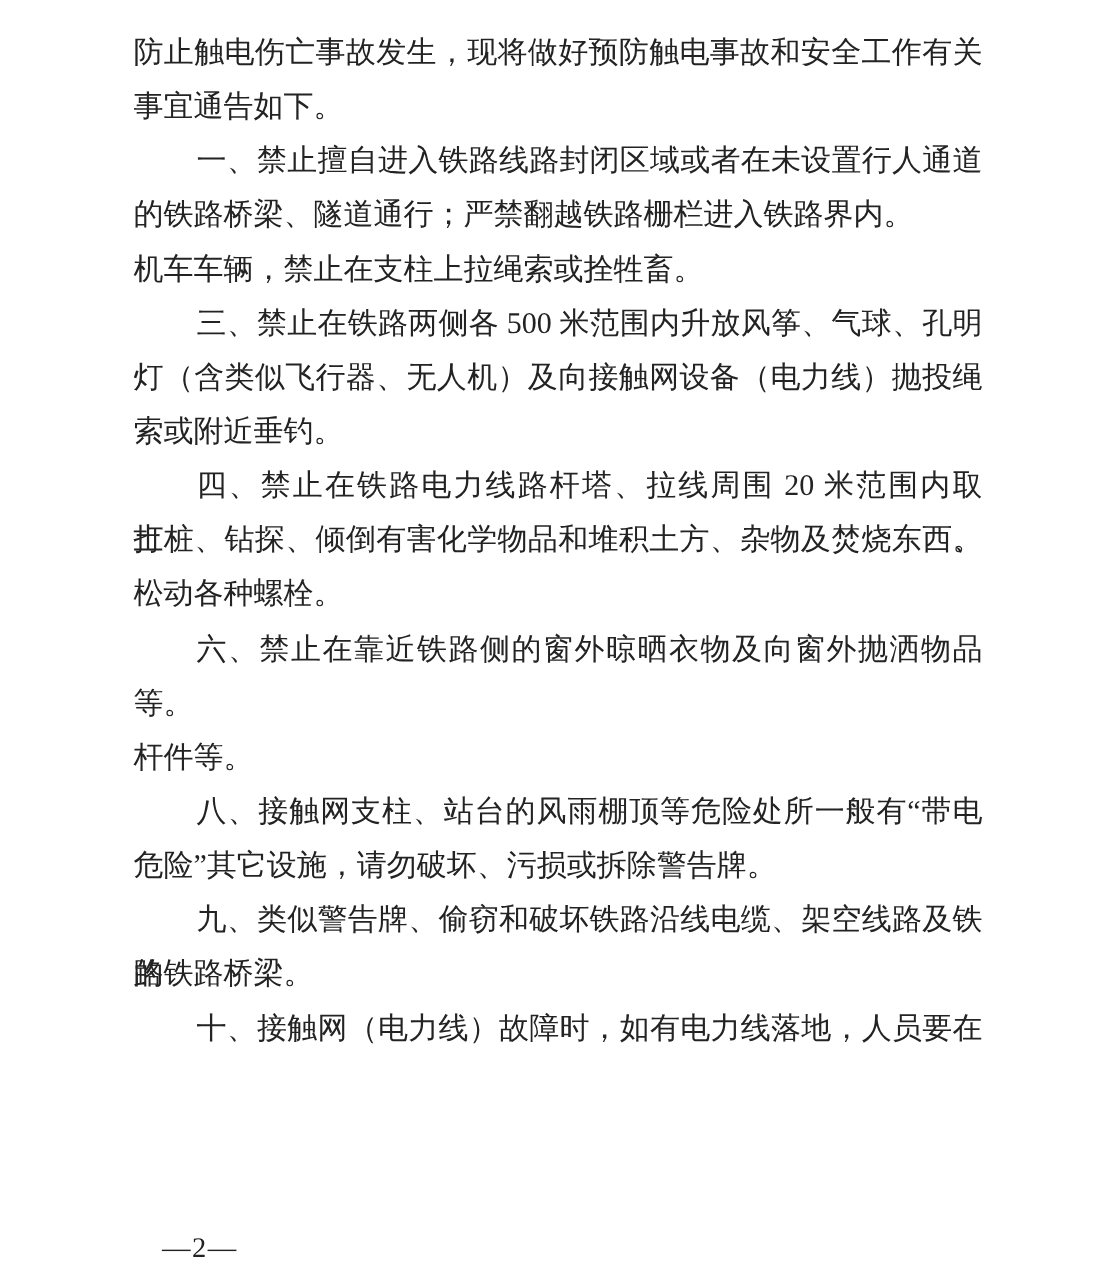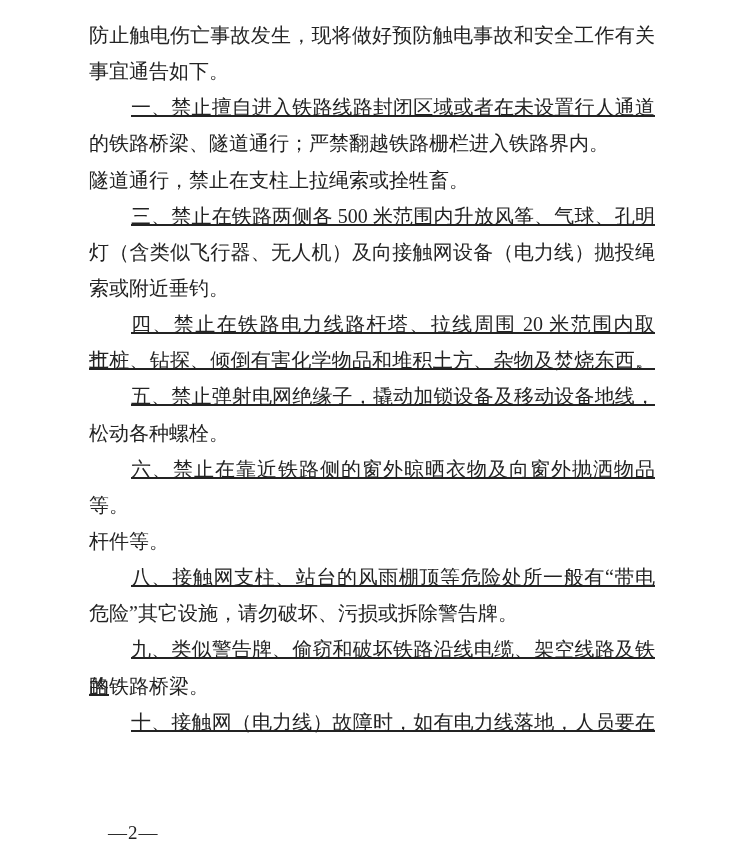--- a/index.html
+++ b/index.html
@@ -23,21 +23,20 @@
     font-size: 20px;
     color: #232323;
   }
   .line {
     height: 36.15px;
     line-height: 36.15px;
     white-space: nowrap;
   }
   .line.indent {
     text-indent: 42px;
-    text-decoration: underline;
   }
   .line.justify {
     white-space: normal;
     text-align: justify;
     text-align-last: justify;
   }
   .page-number {
     position: absolute;
     left: 108px;
     top: 820px;
@@ -50,27 +49,26 @@
 </head>
 <body>
 
 <div class="page">
   <div class="text-block">
 
   <div class="line justify">防止触电伤亡事故发生，现将做好预防触电事故和安全工作有关</div>
       <div class="line">事宜通告如下。</div>
       <div class="line indent justify">一、禁止擅自进入铁路线路封闭区域或者在未设置行人通道</div>
       <div class="line">的铁路桥梁、隧道通行；严禁翻越铁路栅栏进入铁路界内。</div>
-      <div class="line">隧道通行，禁止在支柱上拉绳索或拴牲畜。</div>
+      <div class="line">机车车辆，禁止在支柱上拉绳索或拴牲畜。</div>
       <div class="line indent justify">三、禁止在铁路两侧各 500 米范围内升放风筝、气球、孔明</div>
       <div class="line justify">灯（含类似飞行器、无人机）及向接触网设备（电力线）抛投绳</div>
       <div class="line">索或附近垂钓。</div>
       <div class="line indent justify">四、禁止在铁路电力线路杆塔、拉线周围 20 米范围内取土、</div>
       <div class="line justify">打桩、钻探、倾倒有害化学物品和堆积土方、杂物及焚烧东西。</div>
-      <div class="line indent justify">五、禁止弹射电网绝缘子，撬动加锁设备及移动设备地线，</div>
       <div class="line">松动各种螺栓。</div>
       <div class="line indent justify">六、禁止在靠近铁路侧的窗外晾晒衣物及向窗外抛洒物品</div>
       <div class="line">等。</div>
       <div class="line">杆件等。</div>
       <div class="line indent justify">八、接触网支柱、站台的风雨棚顶等危险处所一般有“带电</div>
       <div class="line">危险”其它设施，请勿破坏、污损或拆除警告牌。</div>
       <div class="line indent justify">九、类似警告牌、偷窃和破坏铁路沿线电缆、架空线路及铁路</div>
       <div class="line">的铁路桥梁。</div>
       <div class="line indent justify">十、接触网（电力线）故障时，如有电力线落地，人员要在</div>
     </div>

